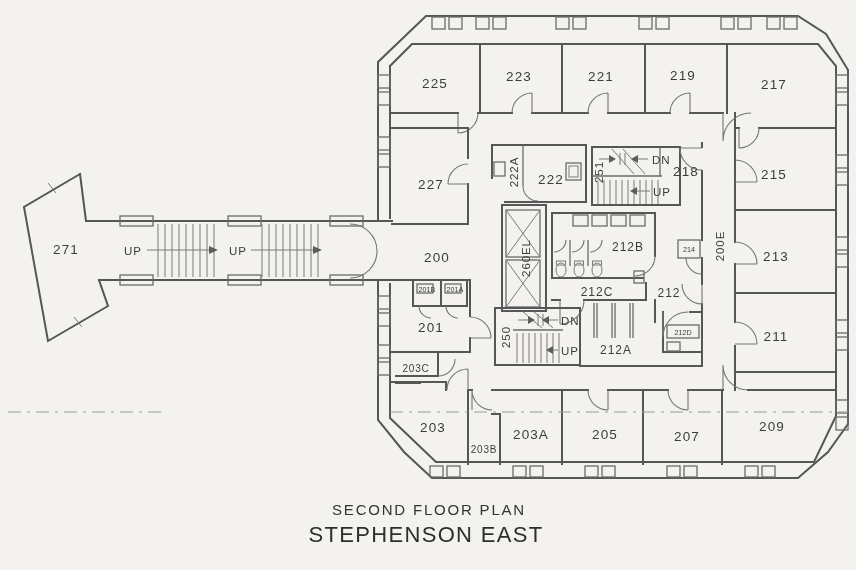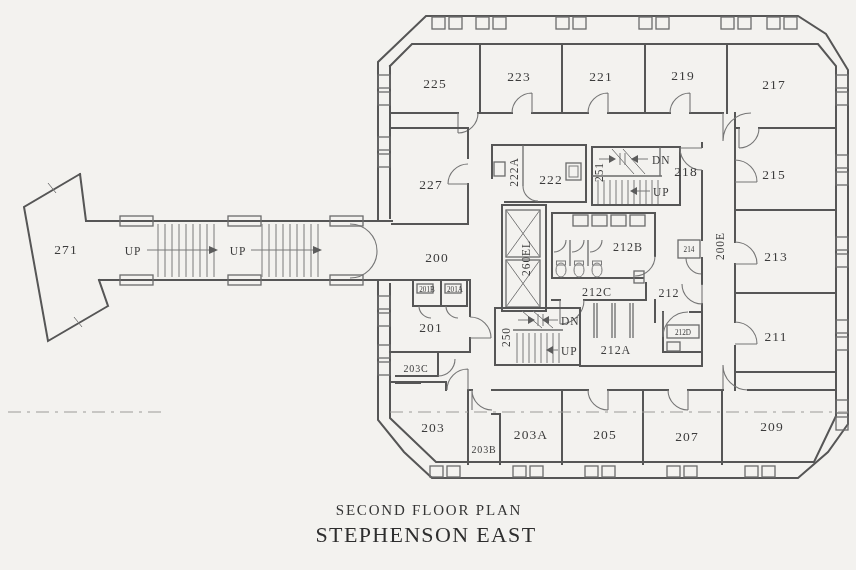--- a/index.html
+++ b/index.html
@@ -1,19 +1,19 @@
 <!DOCTYPE html>
 <html><head>
 <meta charset="utf-8">
 <style>
   html,body{margin:0;padding:0;background:#e8e7e4;}
   .page{
     width:856px;height:570px;position:relative;margin:0 auto;
     background:#f3f2ef;overflow:hidden;
-    font-family:Liberation Serif, serif;
+    font-family:Liberation Sans, sans-serif;
   }
   svg{position:absolute;left:0;top:0;}
   .w2{stroke:#565656;stroke-width:2;fill:none;stroke-linecap:square;}
   .w1{stroke:#6b6b6b;stroke-width:1.3;fill:none;}
   .thin{stroke:#7a7a7a;stroke-width:1;fill:none;}
   .arc{stroke:#767676;stroke-width:1.1;fill:none;}
   .dash{stroke:#9c9b98;stroke-width:1;fill:none;stroke-dasharray:13 6 3 6;}
   .ah{fill:#5c5c5c;stroke:none;}
   text{fill:#3c3c3c;letter-spacing:.08em;}
   .lbl{font-size:13.5px;}

